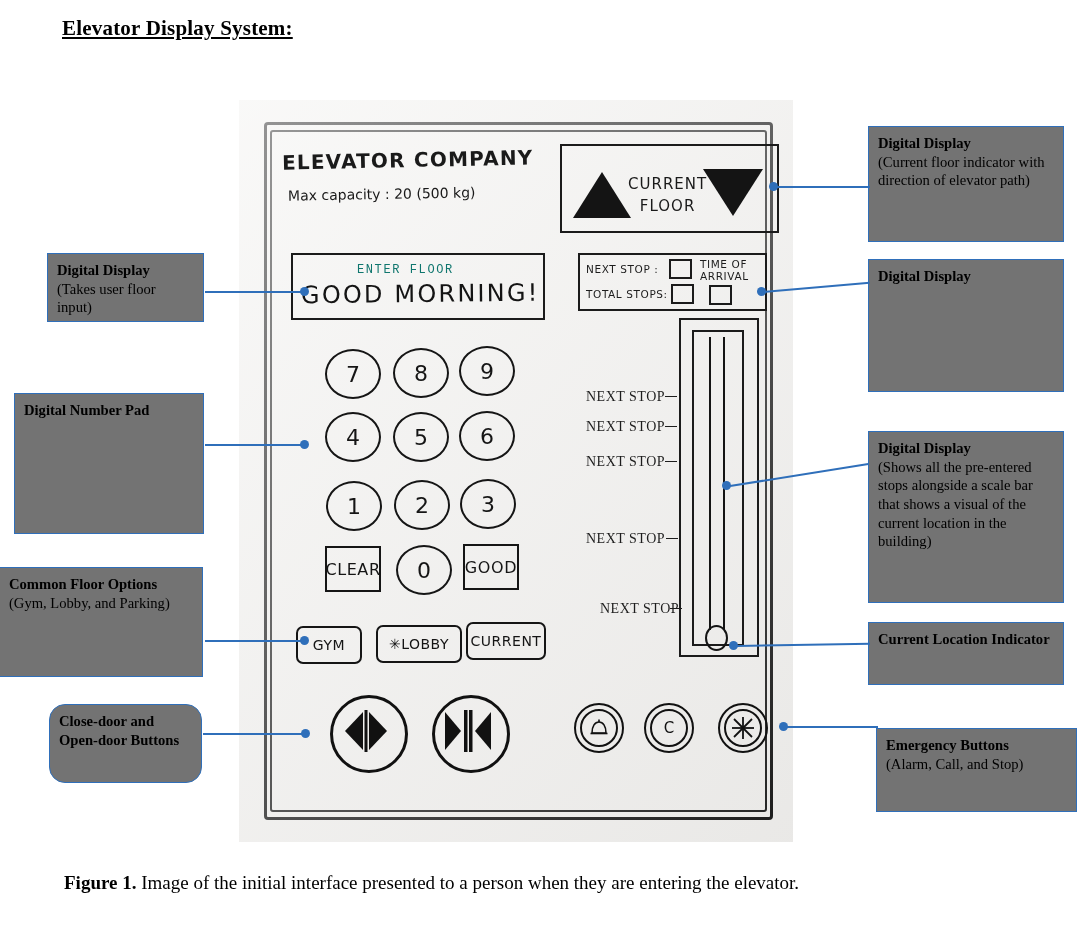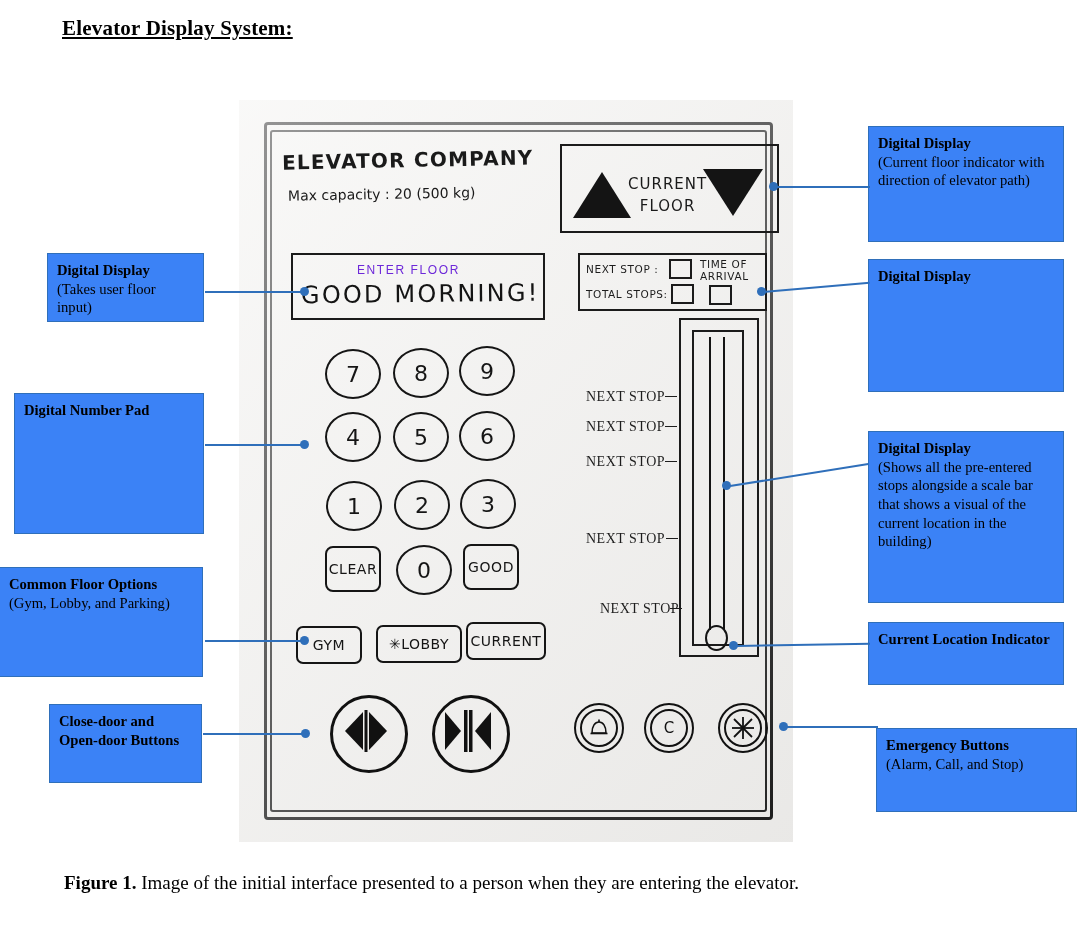--- a/index.html
+++ b/index.html
@@ -136,24 +136,24 @@
     position: absolute;
     left: 291px;
     top: 253px;
     width: 250px;
     height: 63px;
     border: 2px solid #1b1b1b;
   }
   .ef-title {
     position: absolute;
     left: 357px; top: 263px;
-    font-family: Liberation Sans, sans-serif;
+    font-family: Liberation Mono, monospace;
     font-size: 12px;
     letter-spacing: 1.6px;
-    color: #6d28d9;
+    color: #0f766e;
   }
   .ef-value {
     position: absolute;
     left: 301px; top: 280px;
     font-family: "DejaVu Sans", sans-serif;
     font-size: 24px;
     letter-spacing: 2.2px;
     color: #141414;
     transform: rotate(-0.6deg);
   }
@@ -165,22 +165,22 @@
     border: 2px solid #151515;
     border-radius: 50%;
     font-family: "DejaVu Sans", sans-serif;
     font-size: 22px;
     display: flex;
     align-items: center;
     justify-content: center;
     color: #151515;
   }
   .key.sq {
-    border-radius: 8px;
-    font-size: 14px;
+    border-radius: 0;
+    font-size: 16px;
     letter-spacing: 0.6px;
     width: 52px; height: 42px;
   }
 
   
   .cfbtn {
     position: absolute;
     height: 34px;
     border: 2px solid #151515;
     border-radius: 7px;
@@ -278,21 +278,21 @@
     justify-content: center;
     font-family: "DejaVu Sans", sans-serif;
     font-size: 15px;
     color: #111;
   }
 
   
   .callout {
     position: absolute;
     border: 1.6px solid #2f6fba;
-    background: #3b82f6;
+    background: #737373;
     box-sizing: border-box;
     padding: 7px 9px 4px 9px;
     font-size: 14.6px;
     line-height: 1.28;
     color: #000;
   }
   .callout b { font-weight: bold; }
 
   
   .leader {
@@ -472,21 +472,21 @@
 <div class="dot" style="left:300px; top:440px;"></div>
 
 <div class="callout" style="left:0px; top:567px; width:203px; height:110px; border-left: none;">
   <b>Common Floor Options</b>
   <div>(Gym, Lobby, and Parking)</div>
 </div>
 <div class="leader-v" style="left:205px; top:640px; height:1px;"></div>
 <div class="leader" style="left:205px; top:640px; width:102px;"></div>
 <div class="dot" style="left:300px; top:636px;"></div>
 
-<div class="callout" style="left:49px; top:704px; width:153px; height:79px;">
+<div class="callout" style="left:49px; top:704px; width:153px; height:79px;border-radius:16px;">
   <b>Close-door and Open-door Buttons</b>
 </div>
 <div class="leader" style="left:203px; top:733px; width:104px;"></div>
 <div class="dot" style="left:301px; top:729px;"></div>
 
 <div id="figure-caption">
   <span class="cap-label">Figure 1.</span><span> Image of the initial interface presented to a person when they are entering the elevator.</span>
 </div>
 
 </body></html>

